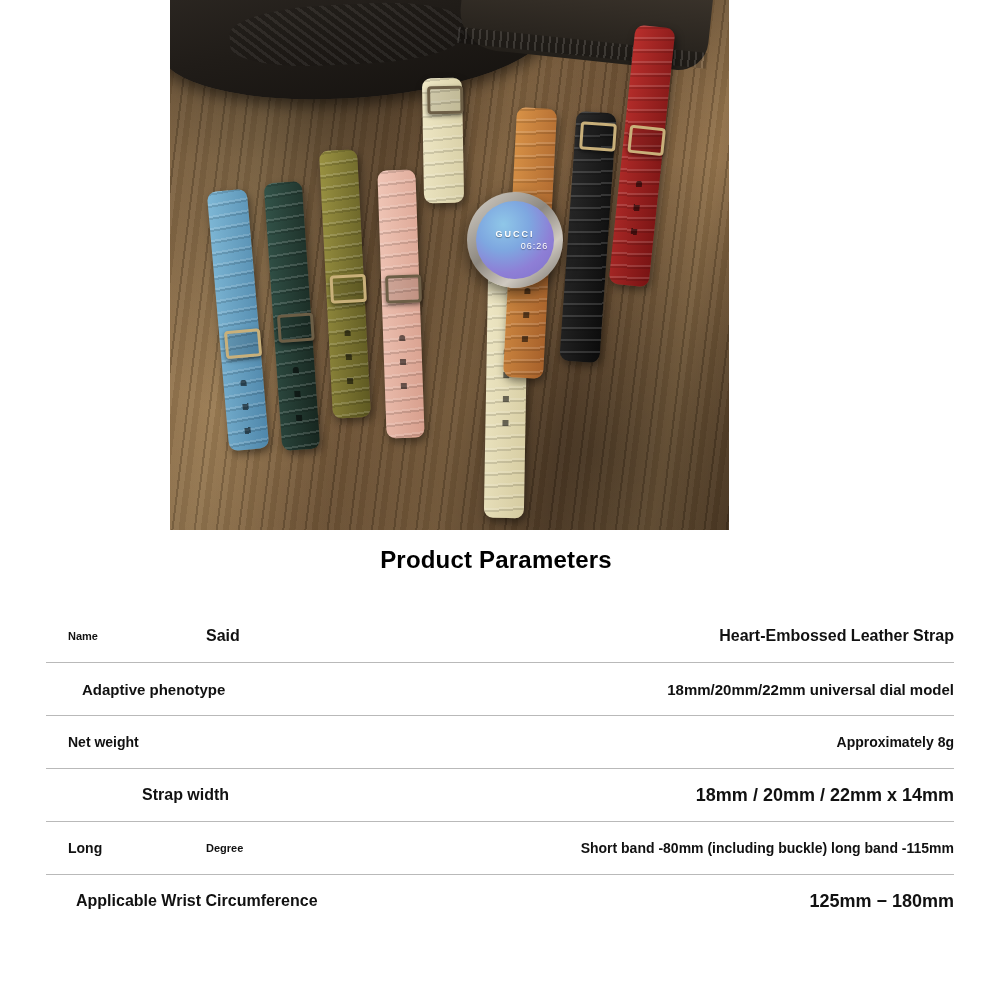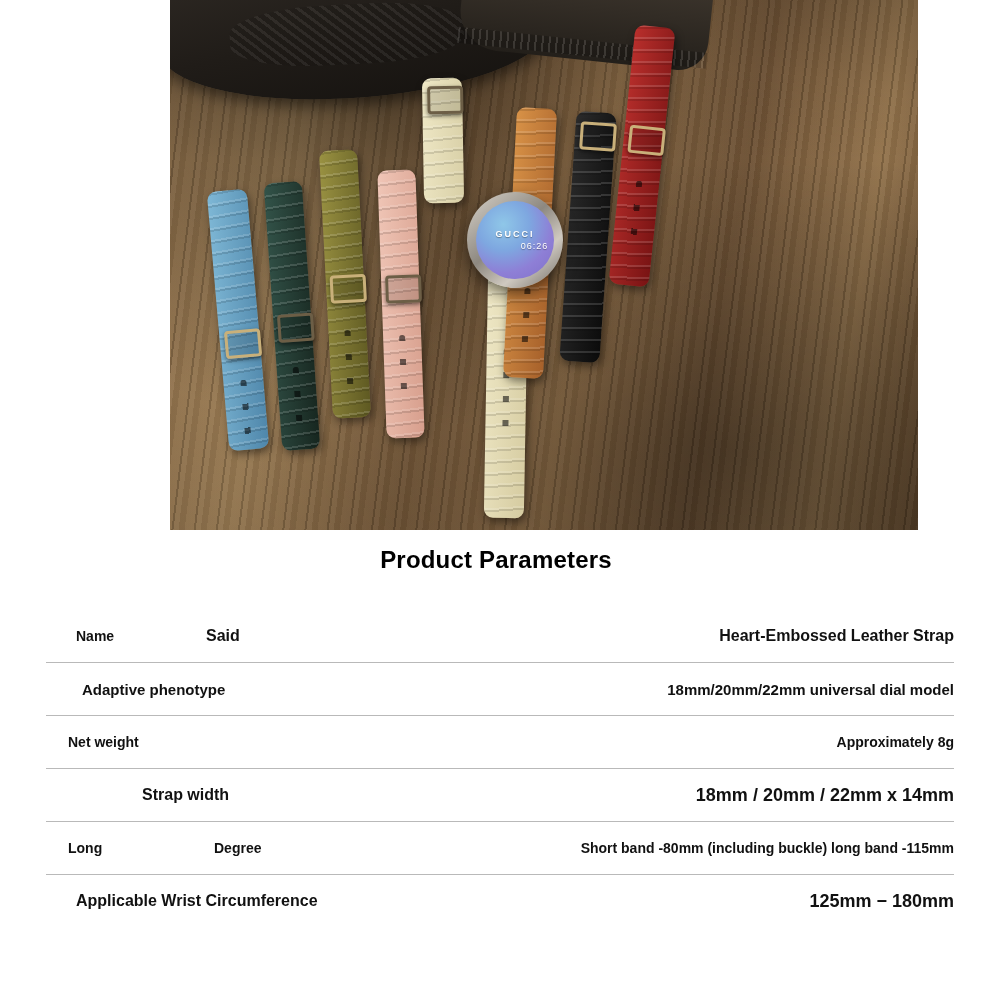--- a/index.html
+++ b/index.html
@@ -18,21 +18,21 @@
     position: relative;
     width: 1000px;
     height: 1000px;
   }
 
   
   .photo {
     position: absolute;
     left: 170px;
     top: 0px;
-    width: 748px;
+    width: 559px;
     height: 530px;
     overflow: hidden;
     background: #15803d;
   }
   .wood {
     position: absolute;
     inset: 0;
     background:
       repeating-linear-gradient(97deg,
         rgba(0,0,0,0.16) 0px, rgba(0,0,0,0.16) 2px,
@@ -196,21 +196,21 @@
     color: #111;
     white-space: nowrap;
   }
   .value {
     margin-left: auto;
     font-weight: bold;
     color: #111;
     text-align: right;
     white-space: nowrap;
   }
-  .s-12 { font-size: 14px; margin-left: 8px; }
+  .s-12 { font-size: 11px; }
   .s-11 { font-size: 16px; text-align: center; }
   .s-14 { font-size: 14px; }
   .s-15 { font-size: 15px; }
   .s-16 { font-size: 16px; }
   .s-18 { font-size: 18px; }
   .sub-pos { position: absolute; left: 160px; }
 </style>
 </head>
 <body>
 

